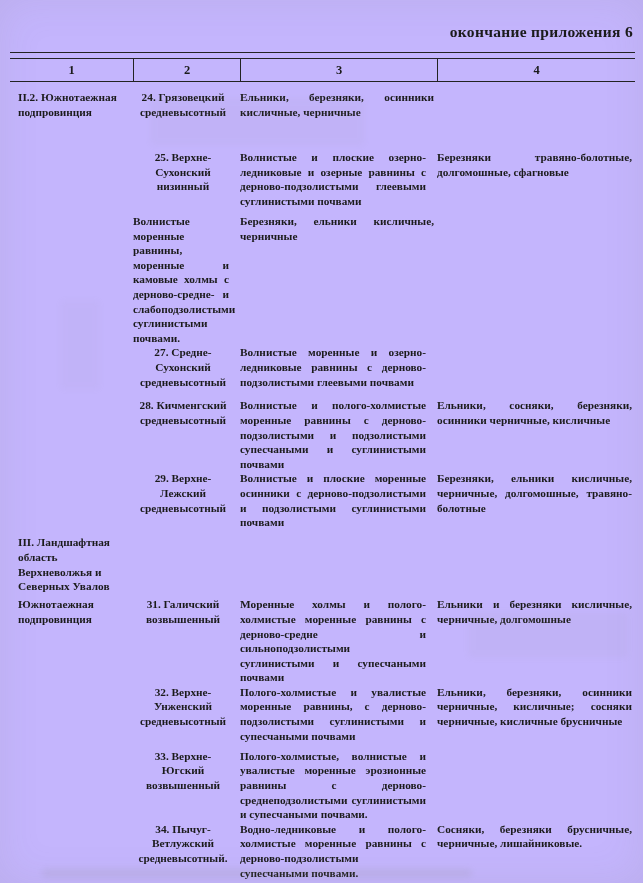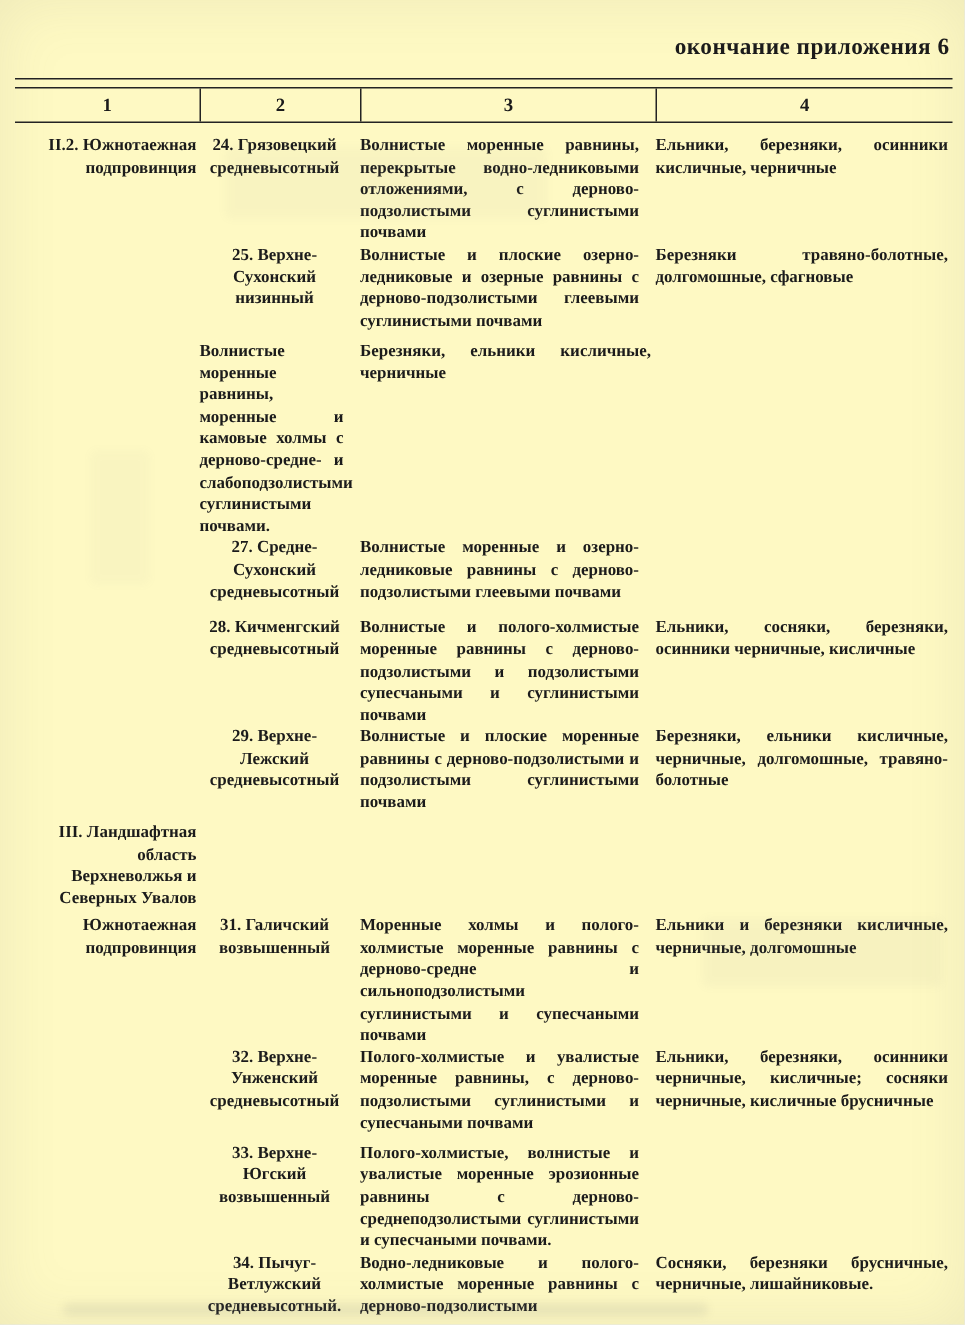--- a/index.html
+++ b/index.html
@@ -1,20 +1,20 @@
 <!DOCTYPE html>
 <html lang="ru"><head>
 <meta charset="utf-8">
 <style>
   html,body{margin:0;padding:0;background:#e8e8e6;}
   .page{
     position:relative;
     width:643px;height:883px;
     margin:0 auto;
-    background:#fef9c3;
+    background:#c4b5fd;
     box-shadow:inset 0 0 40px rgba(120,120,115,.12);
     font-family:"Liberation Serif", serif;
     font-weight:bold;
     color:#1b1b1b;
     overflow:hidden;
   }
   .caption{
     position:absolute;top:23px;right:10px;
     font-size:15.5px;letter-spacing:.3px;
   }
@@ -36,21 +36,21 @@
     font-size:12.5px;
   }
   .th{height:100%;display:flex;align-items:center;justify-content:center;}
   .th + .th{border-left:1.4px solid #232323;}
   .tbody{padding-top:8px;font-size:11.3px;line-height:14.6px;}
   .trow{
     display:grid;
     grid-template-columns:123px 107px 197px 1fr;
     align-items:start;
   }
-  .c1{padding-left:8px;padding-right:2px;text-align:right;}
+  .c1{padding-left:8px;padding-right:2px;}
   .c2{padding-left:3px;padding-right:10px;text-align:center;}
   .c3{padding-right:11px;text-align:justify;}
   .c4{padding-right:3px;text-align:justify;}
   .r0{min-height:60px}.r1{min-height:64px}.r2{min-height:65px}
   .r3{min-height:53px}.r4{min-height:63px}.r5{min-height:64px}
   .r6{min-height:76px}.r7{min-height:62px}.r8{min-height:77px}
   .r9{min-height:64px}.r10{min-height:72px}.r11{min-height:55px}
   .artifact{
     position:absolute;background:#8a8a84;
     filter:blur(3px);border-radius:4px;pointer-events:none;
@@ -76,21 +76,20 @@
       <div class="th">2</div>
       <div class="th">3</div>
       <div class="th">4</div>
     </div>
 
     <div class="tbody">
 
       <div class="trow r0">
         <div class="c1">II.2. Южнотаежная подпровинция</div>
         <div class="c2">24. Грязовецкий средневысотный</div>
-        <div class="c3">Волнистые моренные равнины, перекрытые водно-ледниковыми отложениями, с дерново-подзолистыми суглинистыми почвами</div>
         <div class="c4">Ельники, березняки, осинники кисличные, черничные</div>
       </div>
 
       <div class="trow r1">
         <div class="c1"></div>
         <div class="c2">25. Верхне-Сухонский низинный</div>
         <div class="c3">Волнистые и плоские озерно-ледниковые и озерные равнины с дерново-подзолистыми глеевыми суглинистыми почвами</div>
         <div class="c4">Березняки травяно-болотные, долгомошные, сфагновые</div>
       </div>
 
@@ -109,21 +108,21 @@
       <div class="trow r4">
         <div class="c1"></div>
         <div class="c2">28. Кичменгский средневысотный</div>
         <div class="c3">Волнистые и полого-холмистые моренные равнины с дерново-подзолистыми и подзолистыми супесчаными и суглинистыми почвами</div>
         <div class="c4">Ельники, сосняки, березняки, осинники черничные, кисличные</div>
       </div>
 
       <div class="trow r5">
         <div class="c1"></div>
         <div class="c2">29. Верхне-Лежский средневысотный</div>
-        <div class="c3">Волнистые и плоские моренные равнины с дерново-подзолистыми и подзолистыми суглинистыми почвами</div>
+        <div class="c3">Волнистые и плоские моренные осинники с дерново-подзолистыми и подзолистыми суглинистыми почвами</div>
         <div class="c4">Березняки, ельники кисличные, черничные, долгомошные, травяно-болотные</div>
       </div>
 
 
       <div class="trow r7">
         <div class="c1">III. Ландшафтная область Верхневолжья и Северных Увалов</div>
         <div class="c2"></div>
         <div class="c3"></div>
         <div class="c4"></div>
       </div>

